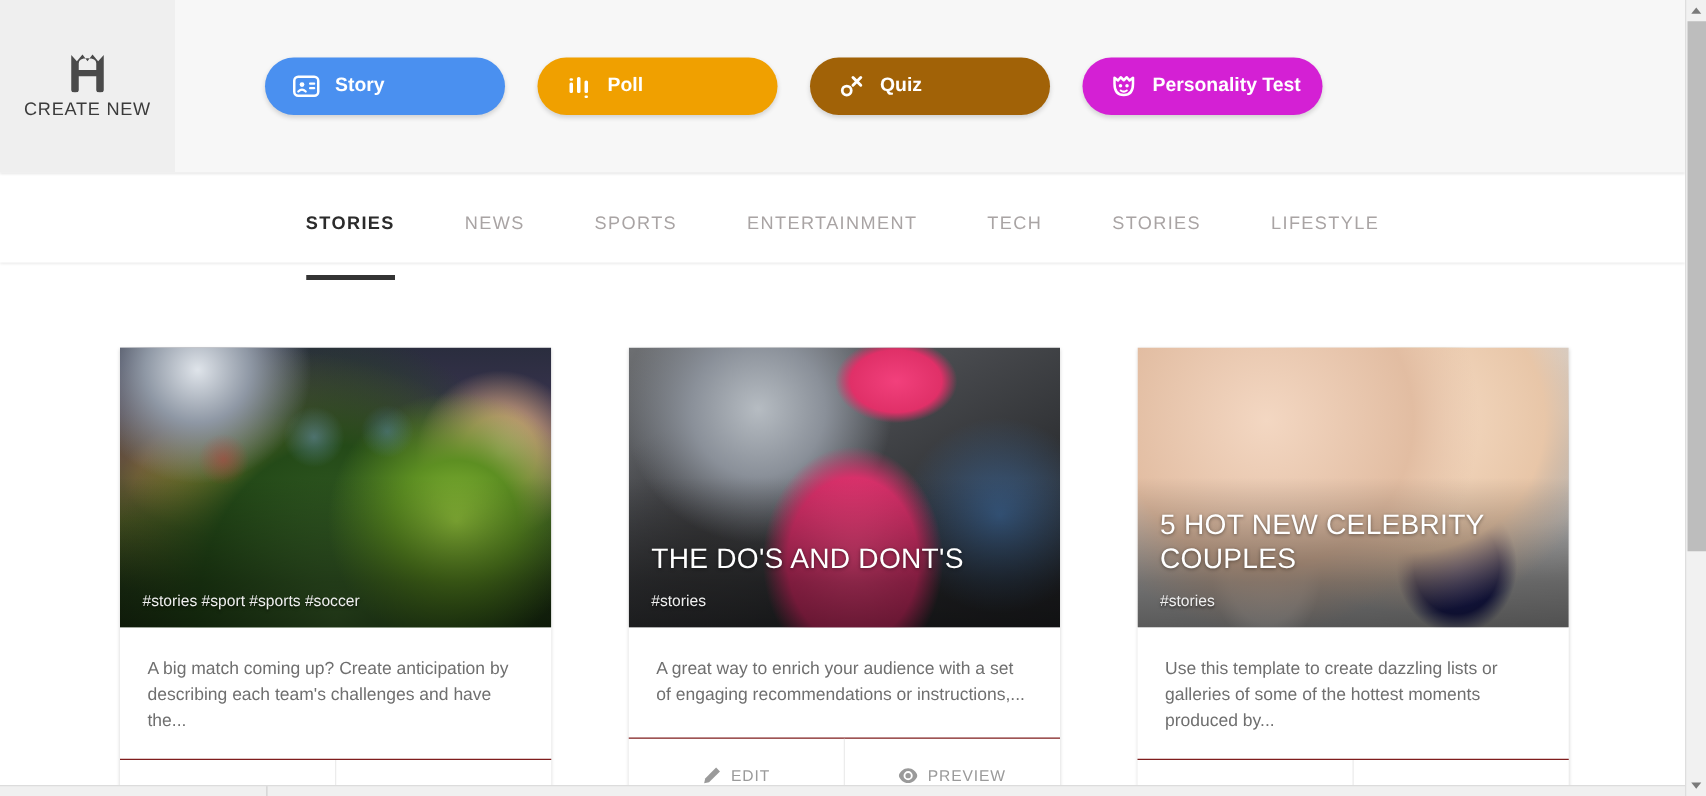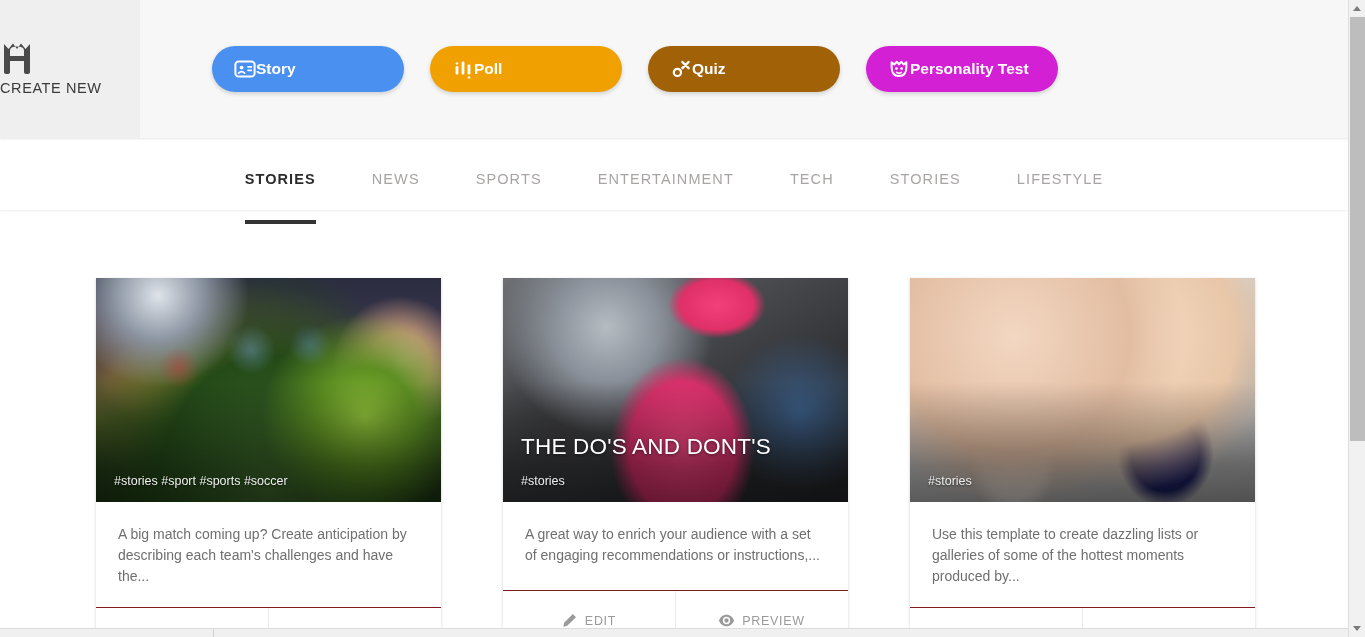--- a/index.html
+++ b/index.html
@@ -16,38 +16,38 @@
     position:absolute; top:0; left:0; width:1348px; height:138px;
     background:#f7f7f7;
     display:flex; align-items:stretch;
     box-shadow: 0 1px 2px rgba(0,0,0,0.10);
     z-index:5;
   }
   .create-new {
     width:140px; min-width:140px; height:138px;
     background:#efefef;
     display:flex; flex-direction:column;
-    align-items:flex-start; justify-content:center;
+    align-items:center; justify-content:center;
     gap:6px;
     cursor:pointer;
   }
   .crown-icon { width:34px; height:32px; display:block; }
   .create-new-label {
     font-size:14.5px; letter-spacing:.6px; color:#3b3b3b;
     font-weight:400;
   }
 
   .btn-row {
     flex:1; display:flex; align-items:center;
     padding: 0 0 0 72px;
     gap:26px;
   }
   .type-btn {
     height:46px; border:none; border-radius:23px;
-    display:flex; align-items:center; 
+    display:flex; align-items:center; gap:12px;
     padding:0 26px 0 22px;
     color:#fff; cursor:pointer;
     font-size:15.5px; font-weight:700;
     box-shadow:0 2px 4px rgba(0,0,0,0.16);
     font-family:"Liberation Sans", sans-serif;
     white-space:nowrap;
   }
   .type-btn .ico { width:22px; height:22px; flex:0 0 22px; display:block; }
   .btn-story        { width:192px; background:#4a90f0; }
   .btn-article      { width:192px; background:#19b2a6; }
@@ -328,20 +328,21 @@
              background:
                radial-gradient(circle at 30% 26%, #f3d7c2 0%, #e2bda2 40%, rgba(220,185,160,0) 58%),
                radial-gradient(circle at 64% 26%, #f6ddc6 0%, #e8c6a8 38%, rgba(225,190,160,0) 56%),
                radial-gradient(ellipse 70px 60px at 66% 12%, #e9dcbe 0%, #d4c196 50%, rgba(200,180,140,0) 72%),
                radial-gradient(ellipse 62px 70px at 74% 78%, #2c2f86 0%, #1c1f5e 55%, rgba(24,28,80,0) 78%),
                radial-gradient(ellipse 58px 80px at 30% 80%, #f2f2f2 0%, #dcdcdc 52%, rgba(215,215,215,0) 76%),
                radial-gradient(circle at 92% 42%, #9a9a9a 0%, #bdbdbd 14%, rgba(190,190,190,0) 26%),
                linear-gradient(160deg, #e4e4e4 0%, #d2d2d2 30%, #bfbfbf 60%, #a8a8a8 100%);"></div>
         <div class="shade"></div>
         <div class="hero-text">
+          <div class="hero-title">5 HOT NEW CELEBRITY COUPLES</div>
           <div class="hero-tags">#stories</div>
         </div>
       </div>
       <div class="card-body">
         <div class="card-desc">Use this template to create dazzling lists or galleries of some of the hottest moments produced by...</div>
       </div>
       <div class="card-actions">
         <button class="card-action">
           <span>
             <svg viewBox="0 0 16 16" aria-hidden="true">

